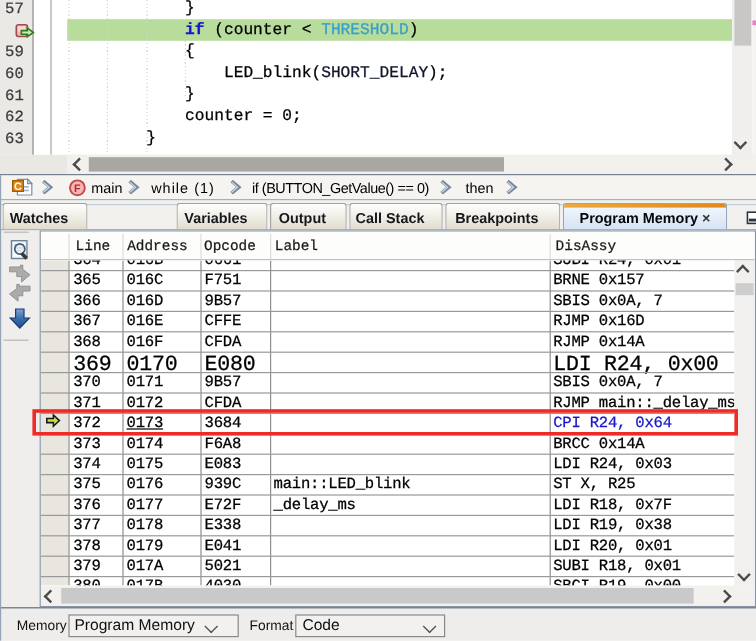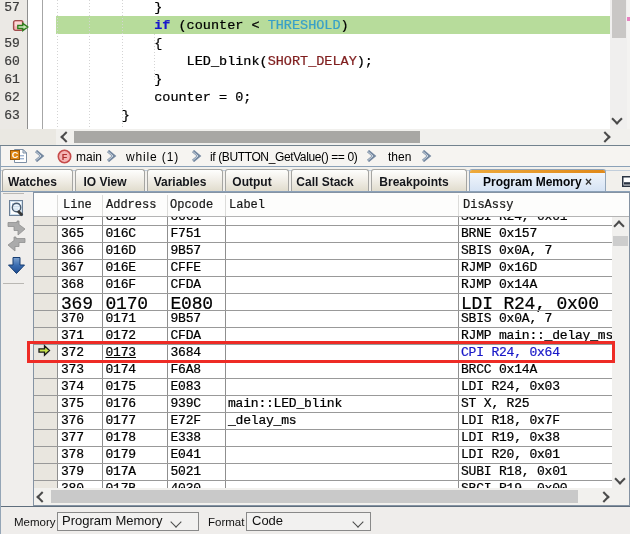--- a/index.html
+++ b/index.html
@@ -30,21 +30,21 @@
   <div class="abs" style="left:56px;top:16px;width:555px;height:18px;background:#b7dc9b;"></div>
 
   <div class="abs" style="left:57px;top:0;width:1px;height:129px;background-image:repeating-linear-gradient(#d4d4d4 0 1px, transparent 1px 3px);"></div>
   <div class="abs" style="left:89px;top:0;width:1px;height:129px;background-image:repeating-linear-gradient(#d4d4d4 0 1px, transparent 1px 3px);"></div>
   <div class="abs" style="left:122px;top:0;width:1px;height:129px;background-image:repeating-linear-gradient(#d4d4d4 0 1px, transparent 1px 3px);"></div>
   <div class="abs" style="left:154px;top:34px;width:1px;height:46px;background-image:repeating-linear-gradient(#d4d4d4 0 1px, transparent 1px 3px);"></div>
 
   <pre class="abs mono" style="white-space:pre;left:57px;top:-1px;font-size:13.5px;line-height:18px;color:#000000;">            }
             <b style="color:#1717cc;">if</b> (counter &lt; <span style="color:#38a0c8;">THRESHOLD</span>)
             {
-                LED_blink(<span style="color:#7f1d1d;font-family:Liberation Mono, monospace;">SHORT_DELAY</span>);
+                LED_blink(<span style="color:#0f172a;font-family:Liberation Mono, monospace;">SHORT_DELAY</span>);
             }
             counter = 0;
         }</pre>
 
   <div class="abs" style="left:610px;top:0;width:17px;height:129px;background:#f0efee;"></div>
   <div class="abs" style="left:612px;top:0;width:14px;height:38px;background:#c9c7c5;"></div>
   <div class="chv" style="left:613px;top:115px;transform:rotate(45deg);"></div>
 
   <div class="abs" style="left:627px;top:0;width:3px;height:129px;background:#f4f3f1;"></div>
   <div class="abs" style="left:627px;top:17px;width:3px;height:4px;background:#e981c0;"></div>
@@ -98,21 +98,20 @@
       <path d="M3.2 1.8 L8 6 L3.2 10.2" fill="none" stroke="#cfd9e4" stroke-width="1"></path>
     </svg>
 </div>
 
 <div class="abs" style="left:0;top:167px;width:630px;height:25px;background:#f2f0ec;border-bottom:1.5px solid #8ba1b8;">
 <div class="abs" style="left:0;top:2.5px;width:630px;height:1px;background:#c2cedb;"></div>
 </div>
 
 <div class="abs tabbar" style="left:0;top:169px;width:630px;height:22px;font-size:12px;font-weight:bold;color:#15171c;">
   <div class="abs tab" style="left:2px;width:71px;">Watches</div>
-  <div class="abs tab" style="left:75px;width:70px;">IO View</div>
   <div class="abs tab" style="left:147px;width:76px;">Variables</div>
   <div class="abs tab" style="left:225px;width:64px;">Output</div>
   <div class="abs tab" style="left:291px;width:78px;">Call Stack</div>
   <div class="abs tab" style="left:371px;width:96px;">Breakpoints</div>
   <div class="abs" style="left:469px;top:0;width:137px;height:22px;background:linear-gradient(#f4f8fd,#d6e3f4);border:1px solid #94a6ba;border-bottom:none;border-radius:3px 3px 0 0;overflow:hidden;">
     <div class="abs" style="left:0;top:0;width:137px;height:3px;background:linear-gradient(90deg,#eda93c,#e0891a);"></div>
     <div style="text-align:center;margin-top:5px;color:#04060a;">Program Memory <span style="font-weight:bold;color:#333;">×</span></div>
   </div>
 </div>
 <style>

